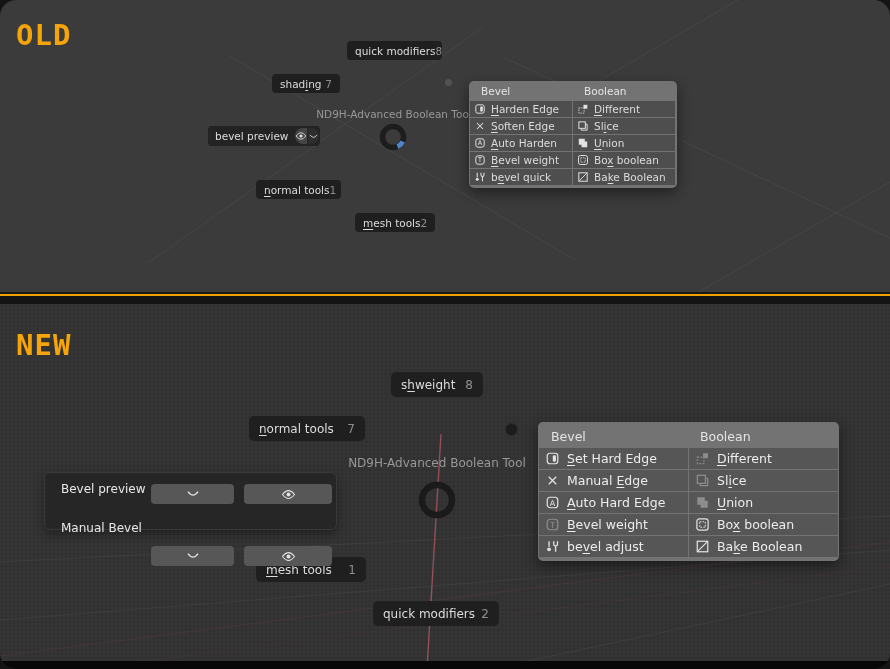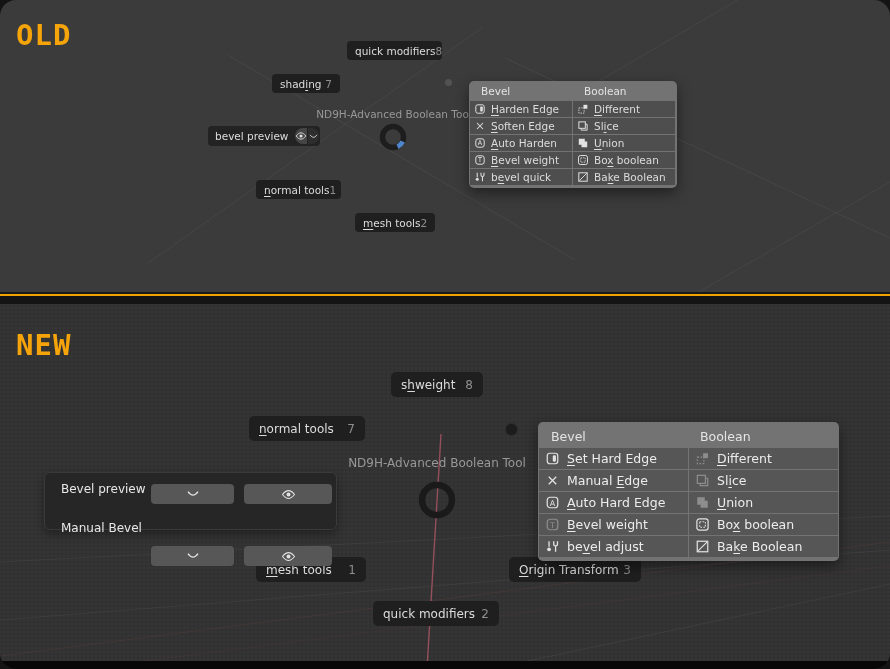--- a/index.html
+++ b/index.html
@@ -286,24 +286,20 @@
       <span class="plbl"><span>s</span><span class="u">h</span><span>weight</span></span>
       <span class="pnum">8</span>
     </div>
     <div class="pie" style="left:249px;top:112px;width:116px">
       <span class="plbl"><span></span><span class="u">n</span><span>ormal tools</span></span>
       <span class="pnum">7</span>
     </div>
     <div class="pie" style="left:256px;top:253px;width:110px">
       <span class="plbl"><span></span><span class="u">m</span><span>esh tools</span></span>
       <span class="pnum">1</span>
-    </div>
-    <div class="pie" style="left:509px;top:253px;width:132px">
-      <span class="plbl"><span></span><span class="u">O</span><span>rigin Transform</span></span>
-      <span class="pnum">3</span>
     </div>
     <div class="pie" style="left:373px;top:297px;width:126px">
       <span class="plbl"><span>quick modifiers</span><span class="u"></span><span></span></span>
       <span class="pnum">2</span>
     </div>
 
     <div class="pietitle" style="left:437px;top:152px">ND9H-Advanced Boolean Tool</div>
 
     <svg class="ringsvg" style="left:415px;top:174px" width="44" height="44">
       <circle cx="22" cy="22" r="15" fill="none" stroke="#1a1a1a" stroke-width="6.5"></circle>

